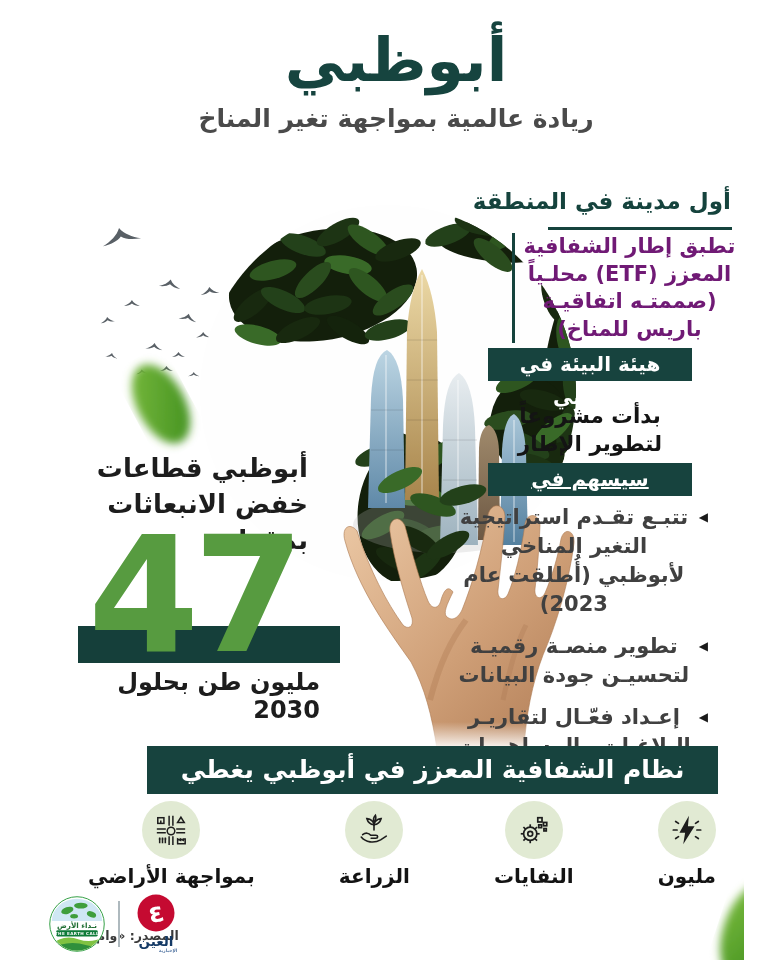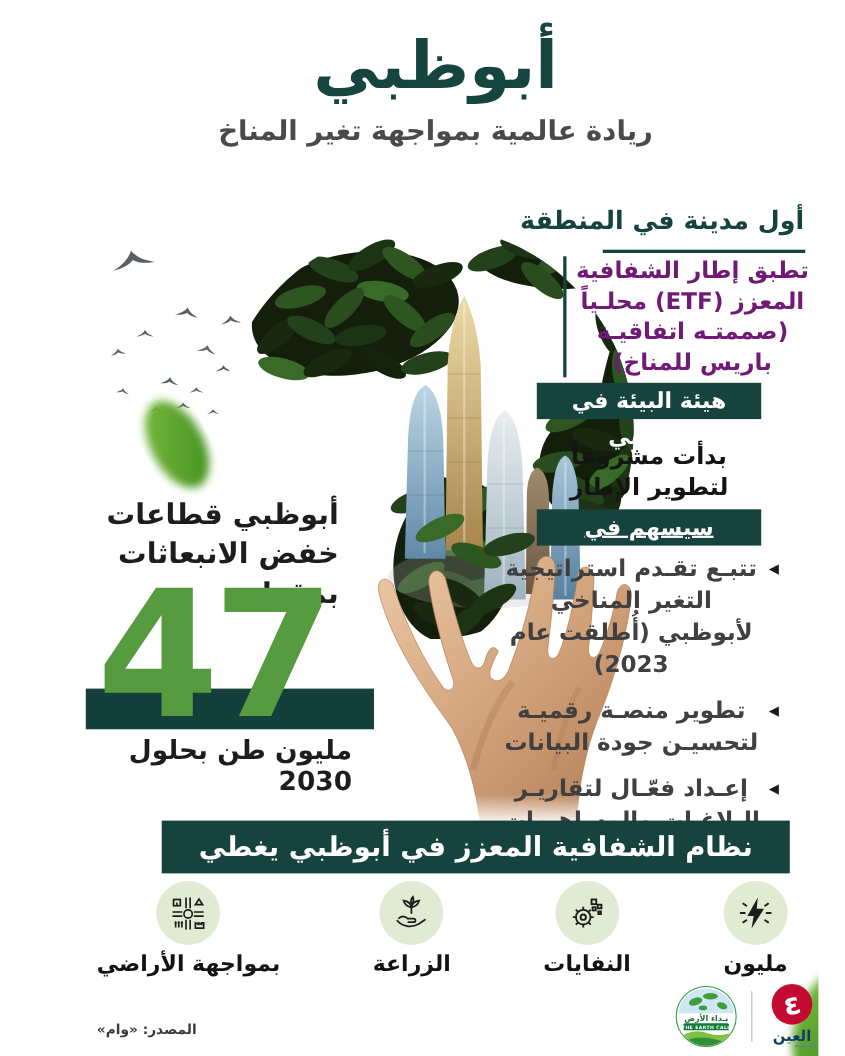--- a/index.html
+++ b/index.html
@@ -34,21 +34,21 @@
   
   .sector-banner{top:746px;left:99px;width:571px;height:48px;background:#17433e;color:#fff;
                  font-size:25px;line-height:48px;text-align:center;}
   .sectors{top:801px;left:40px;right:28px;display:flex;justify-content:space-between;}
   .sector{display:flex;flex-direction:column;align-items:center;}
   .sector .circ{width:58px;height:58px;border-radius:50%;background:#e1ead3;display:flex;
                 align-items:center;justify-content:center;}
   .sector .slabel{margin-top:5px;font-size:20px;color:#131313;white-space:nowrap;}
   
   .source{top:928px;left:40px;font-size:12.5px;color:#3a3a3a;}
-  .logos{top:893px;left:0;right:0;display:flex;justify-content:flex-end;align-items:center;gap:12px;}
+  .logos{top:893px;left:0;right:0;display:flex;justify-content:flex-start;align-items:center;gap:12px;}
   .logo-divider{width:1.5px;height:46px;background:#aeb9be;}
   .rtl{direction:rtl;}
 </style>
 </head>
 <body>
 
 <div id="canvas">
 
   <svg class="abs illus" viewBox="0 0 768 960" xmlns="http://www.w3.org/2000/svg">
     <defs>

